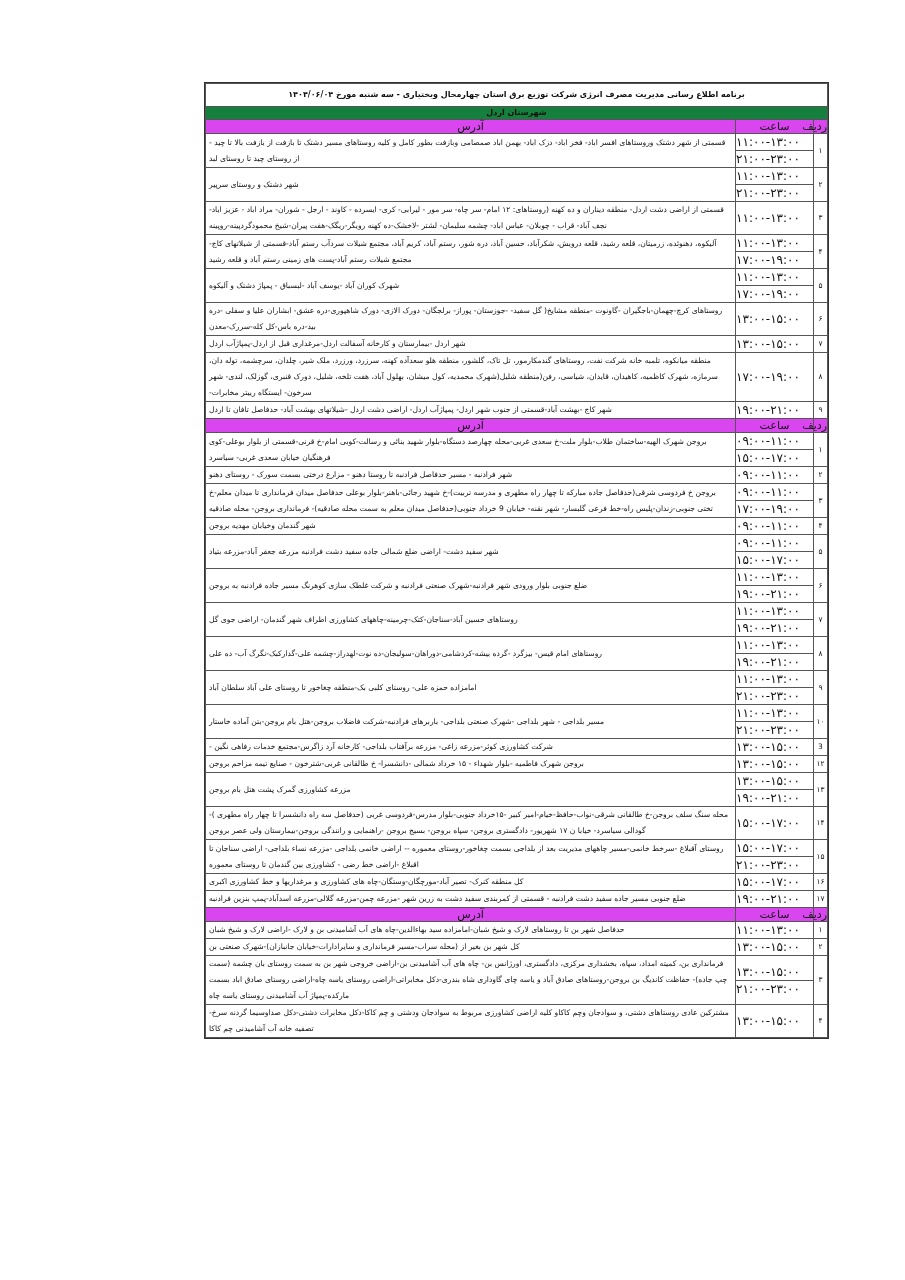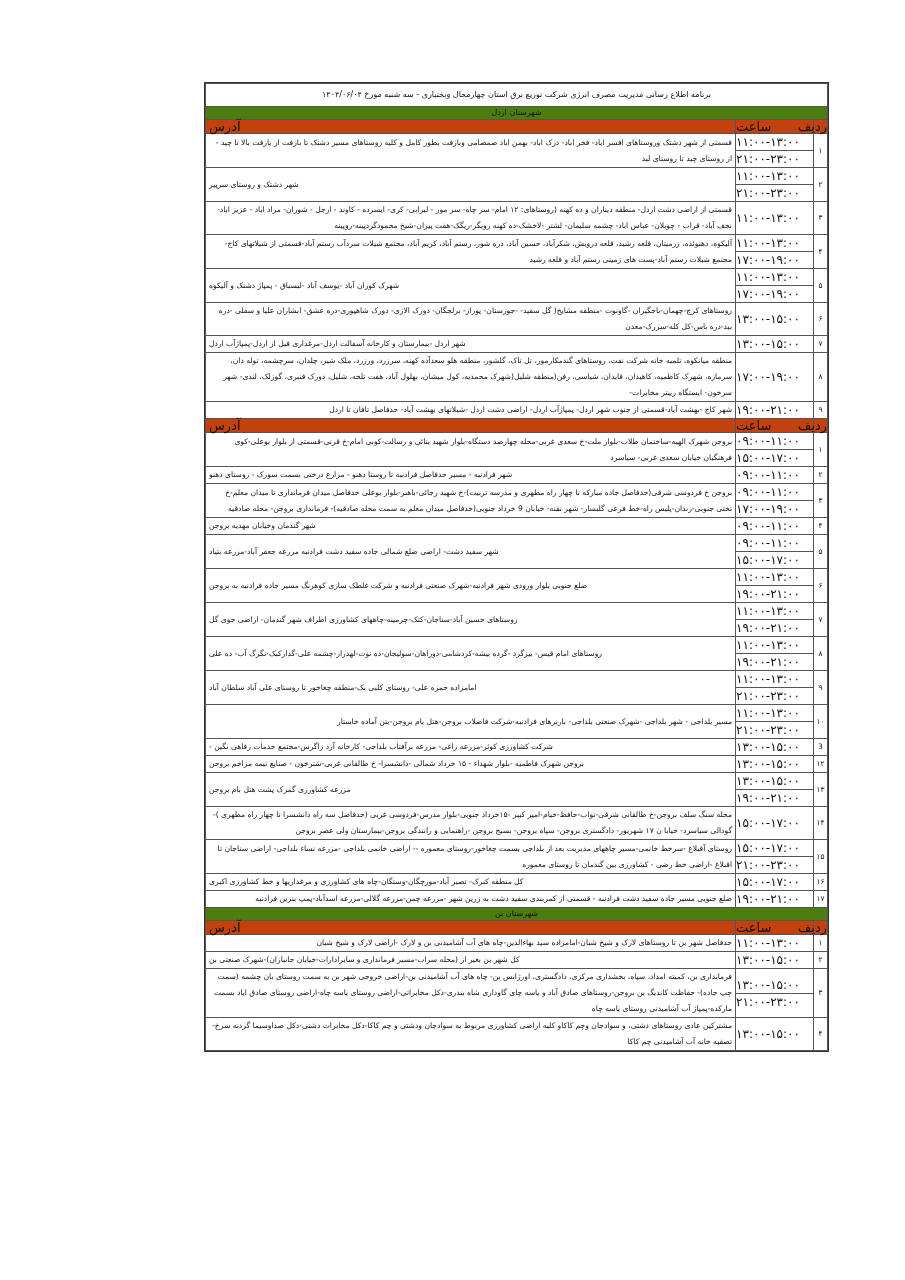--- a/index.html
+++ b/index.html
@@ -1,27 +1,27 @@
 <!DOCTYPE html>
 <html><head>
 <meta charset="utf-8">
 <style>
   html, body { margin: 0; padding: 0; background: #ffffff; }
   body { width: 905px; height: 1280px; position: relative; font-family: "DejaVu Sans", sans-serif; color: #111; }
   .sheet { position: absolute; left: 204px; top: 82px; width: 623px; border: 1px solid #333; background: #fff; }
   table { border-collapse: collapse; width: 100%; table-layout: fixed; direction: rtl; }
   td { border: 1px solid #555; padding: 0 3px; font-size: 7.6px; line-height: 16px; vertical-align: middle; }
-  .title { text-align: center; font-size: 8px; height: 22px; font-weight: normal; }
-  .city { background: #4d7c0f; text-align: center; font-size: 8px; height: 12px; line-height: 12px; font-weight: normal; }
-  .hdr td { background: #c2410c; height: 13px; line-height: 13px; text-align: left; font-size: 13px; }
+  .title { text-align: center; font-size: 8px; height: 22px; font-weight: bold; }
+  .city { background: #15803d; text-align: center; font-size: 8px; height: 12px; line-height: 12px; font-weight: bold; }
+  .hdr td { background: #d946ef; height: 13px; line-height: 13px; text-align: center; font-size: 11px; }
   .num { width: 14px; text-align: center; padding: 0; font-size: 7.5px; margin-left: 11px; }
   .time { width: 78px; padding: 0; font-size: 12px; }
   .time div { height: 16px; line-height: 16px; border-bottom: 1px solid #555; direction: ltr; }
   .time div:last-child { border-bottom: none; }
-  .addr { text-align: right; }
+  .addr { text-align: left; }
   .addr.center { text-align: left; }
 </style>
 </head>
 <body>
 
 <div class="sheet">
   <table>
     <colgroup>
         <col style="width:14px">
         <col style="width:78px">
@@ -233,23 +233,20 @@
           </td>
       <td class="addr center">کل منطقه کنرک- تصیر آباد-مورچگان-وستگان-چاه های کشاورزی و مرغداریها و خط کشاورزی اکبری</td>
         </tr>
         <tr>
           <td class="num">۱۷</td>
       <td class="time">
             <div>۱۹:۰۰-۲۱:۰۰</div>
           </td>
       <td class="addr">ضلع جنوبی مسیر جاده سفید دشت فرادنبه - قسمتی از کمربندی سفید دشت به زرین شهر -مزرعه چمن-مزرعه گلالی-مزرعه اسدآباد-پمپ بنزین فرادنبه</td>
         </tr>
-        <tr>
-          <td colspan="3" class="city">شهرستان بن</td>
-        </tr>
         <tr class="hdr">
           <td class="num">ردیف</td>
     <td class="time">ساعت</td>
     <td>آدرس</td>
         </tr>
         <tr>
           <td class="num">۱</td>
       <td class="time">
             <div>۱۱:۰۰-۱۳:۰۰</div>
           </td>

